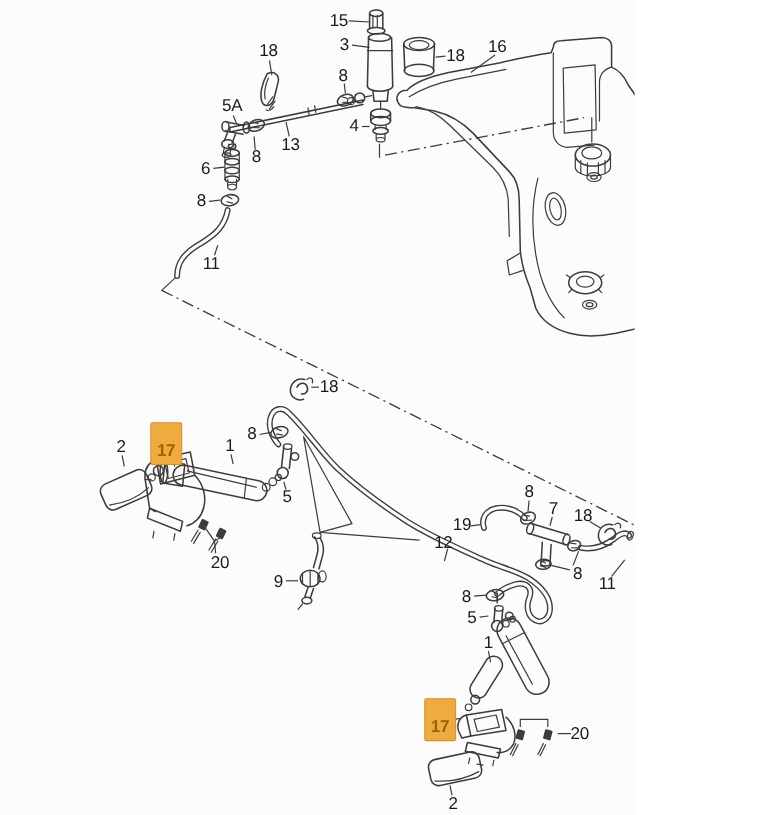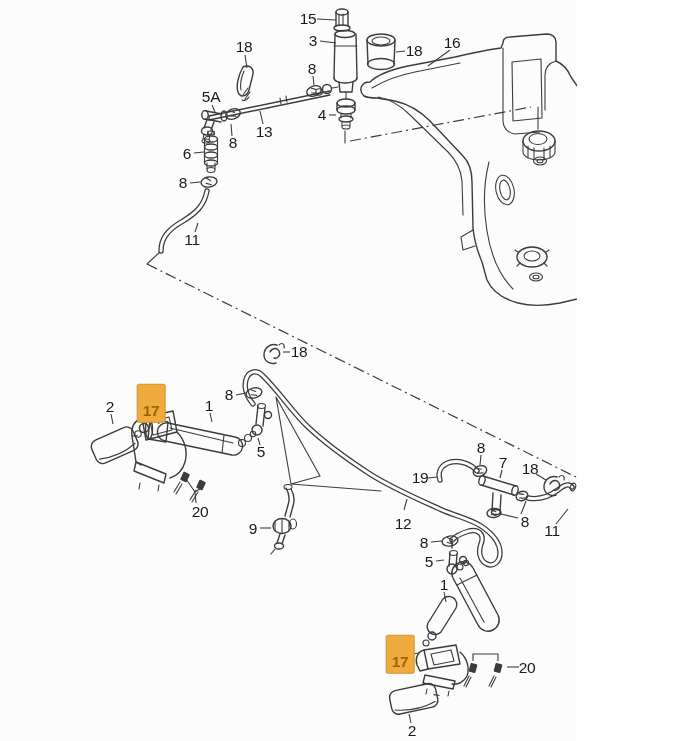--- a/index.html
+++ b/index.html
@@ -343,21 +343,21 @@
       <span class="part-label" style="left: 183px; top: 183px;">8</span>
       <span class="part-label" style="left: 192px; top: 240px;">11</span>
       <span class="part-label" style="left: 299px; top: 352px;">18</span>
       <span class="part-label" style="left: 229px; top: 395px;">8</span>
       <span class="part-label" style="left: 110px; top: 407px;">2</span>
       <span class="part-label highlighted" style="left: 151px; top: 403px;">17</span>
       <span class="part-label" style="left: 209px; top: 406px;">1</span>
       <span class="part-label" style="left: 261px; top: 452px;">5</span>
       <span class="part-label" style="left: 200px; top: 512px;">20</span>
       <span class="part-label" style="left: 253px; top: 529px;">9</span>
-      <span class="part-label" style="left: 403px; top: 524px;">12</span>
+      <span class="part-label" style="left: 403px; top: 494px;">12</span>
       <span class="part-label" style="left: 420px; top: 478px;">19</span>
       <span class="part-label" style="left: 481px; top: 448px;">8</span>
       <span class="part-label" style="left: 503px; top: 463px;">7</span>
       <span class="part-label" style="left: 530px; top: 469px;">18</span>
       <span class="part-label" style="left: 525px; top: 522px;">8</span>
       <span class="part-label" style="left: 552px; top: 531px;">11</span>
       <span class="part-label" style="left: 424px; top: 543px;">8</span>
       <span class="part-label" style="left: 429px; top: 562px;">5</span>
       <span class="part-label" style="left: 444px; top: 585px;">1</span>
       <span class="part-label highlighted" style="left: 400px; top: 654px;">17</span>

